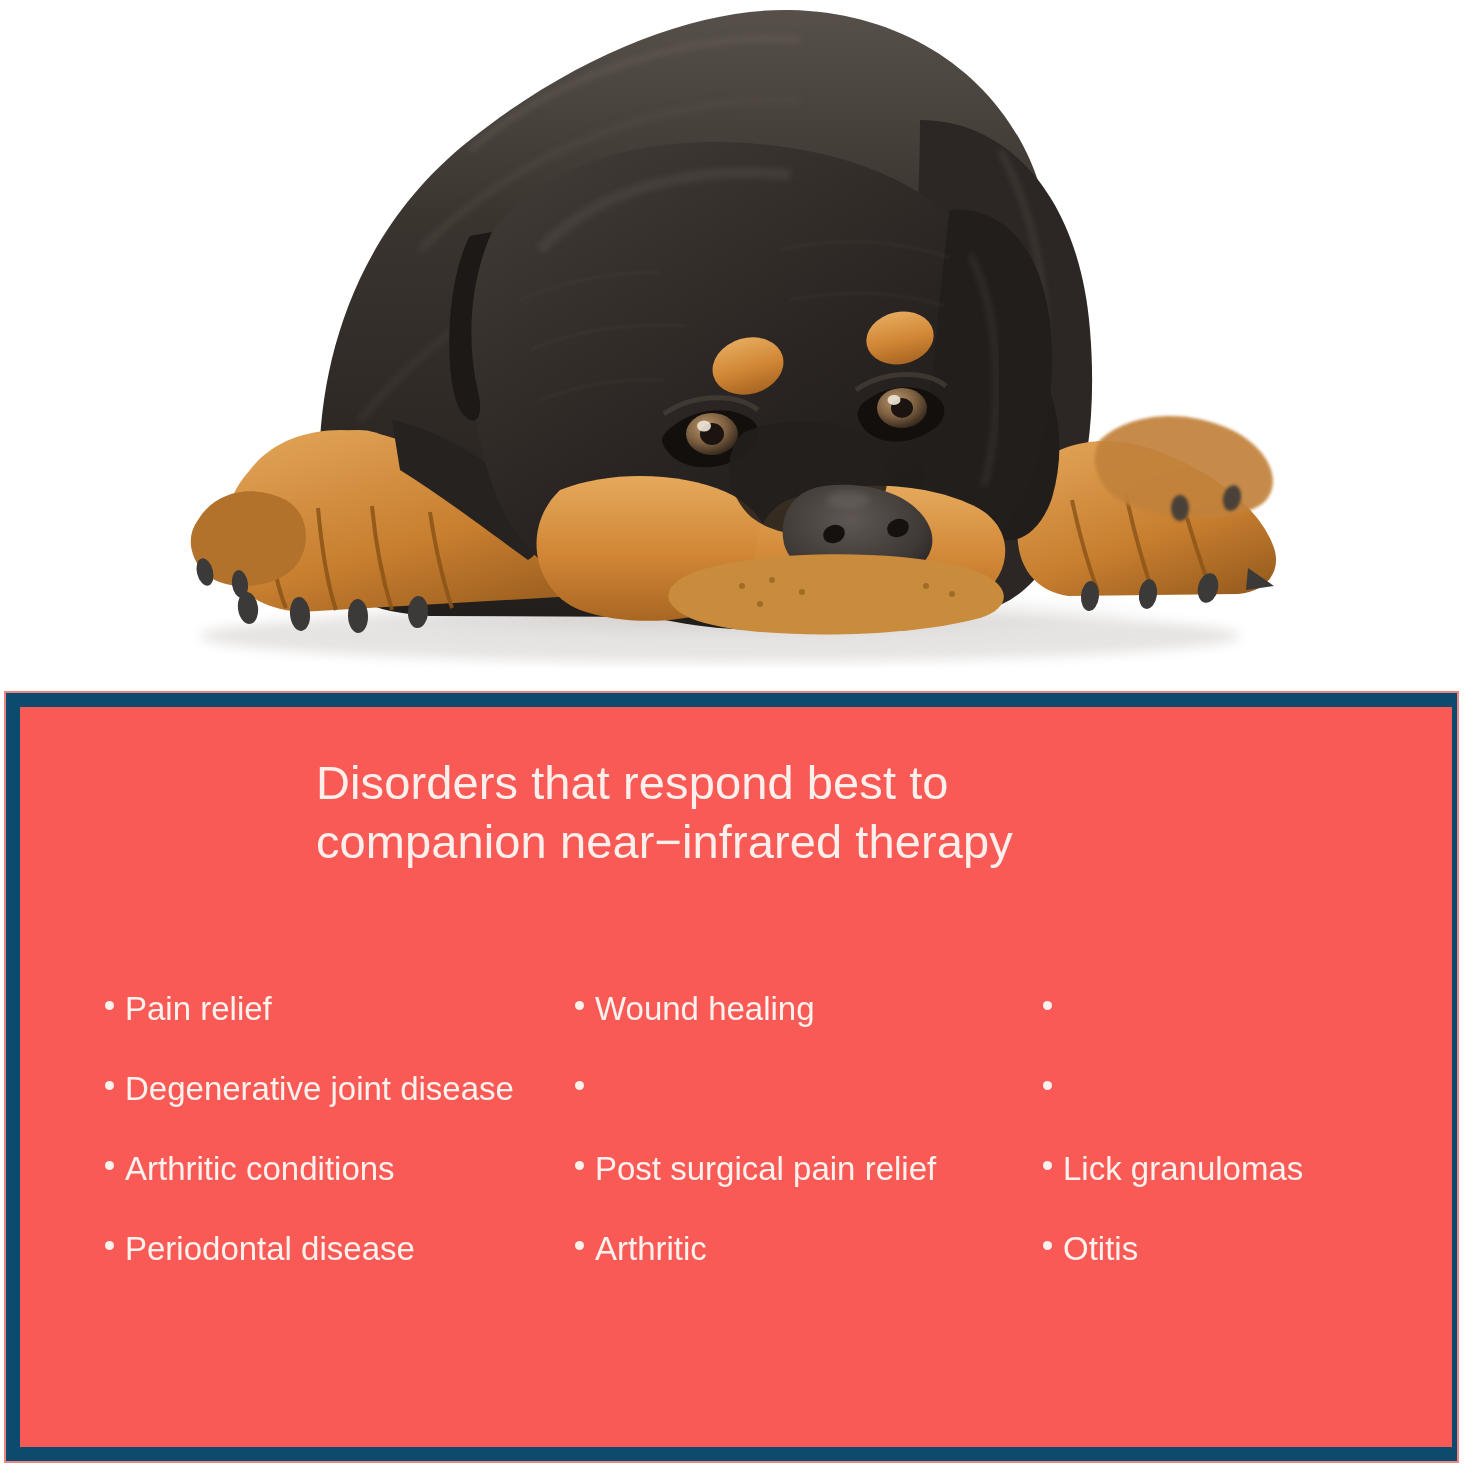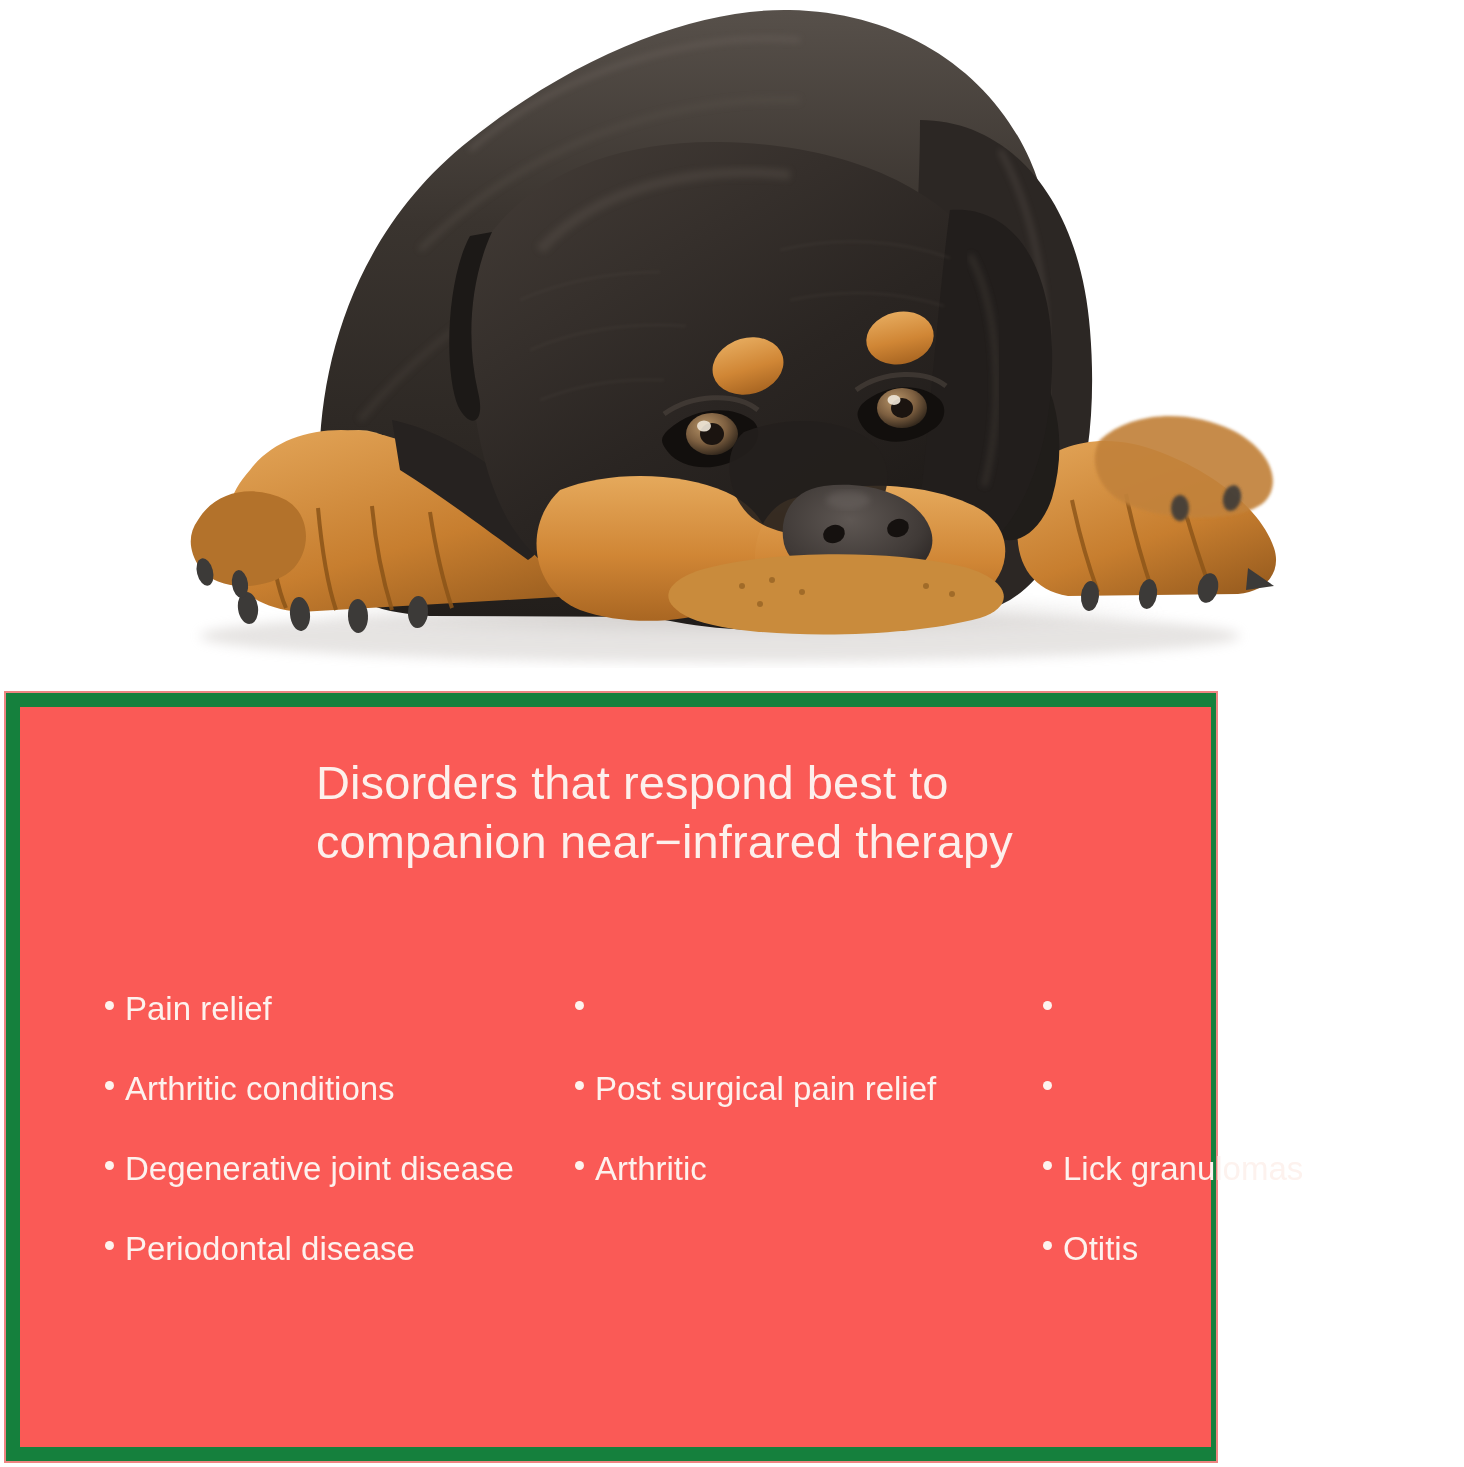--- a/index.html
+++ b/index.html
@@ -21,23 +21,23 @@
   
   .floor{
     position:absolute; left:140px; top:600px; width:1180px; height:70px;
     background:radial-gradient(ellipse 560px 34px at 50% 18%,
       rgba(160,152,148,.40) 0%, rgba(190,185,182,.22) 45%, rgba(255,255,255,0) 78%);
     filter:blur(4px);
   }
 
   
   #info-panel{
-    position:absolute; left:4px; top:691px; width:1214px; height:772px;
+    position:absolute; left:4px; top:691px; width:1455px; height:772px;
     border:2px solid #EE8582;
-    background:#15803d;
+    background:#0c4a6e;
   }
   #info-panel-inner{
     position:absolute; left:14px; top:14px; right:5px; bottom:14px;
     background:#FA5A56;
   }
 
   #panel-title{
     position:absolute; left:296px; top:46px; width:1000px;
     color:#FDF0EC;
     font-size:47px; line-height:59px; font-weight:400;
@@ -270,33 +270,37 @@
 
     <div id="disorder-columns">
 
       <div class="col col-0">
         <div class="d-item">
           <span class="d-bullet"></span>
           <span class="d-label">Pain relief</span>
         </div>
         <div class="d-item">
           <span class="d-bullet"></span>
+          <span class="d-label">Degenerative joint disease</span>
+        </div>
+        <div class="d-item">
+          <span class="d-bullet"></span>
           <span class="d-label">Arthritic conditions</span>
         </div>
         <div class="d-item">
           <span class="d-bullet"></span>
-          <span class="d-label">Degenerative joint disease</span>
-        </div>
-        <div class="d-item">
-          <span class="d-bullet"></span>
           <span class="d-label">Periodontal disease</span>
         </div>
       </div>
 
       <div class="col col-1">
+        <div class="d-item">
+          <span class="d-bullet"></span>
+          <span class="d-label">Wound healing</span>
+        </div>
         <div class="d-item">
           <span class="d-bullet"></span>
         </div>
         <div class="d-item">
           <span class="d-bullet"></span>
           <span class="d-label">Post surgical pain relief</span>
         </div>
         <div class="d-item">
           <span class="d-bullet"></span>
           <span class="d-label">Arthritic</span>

